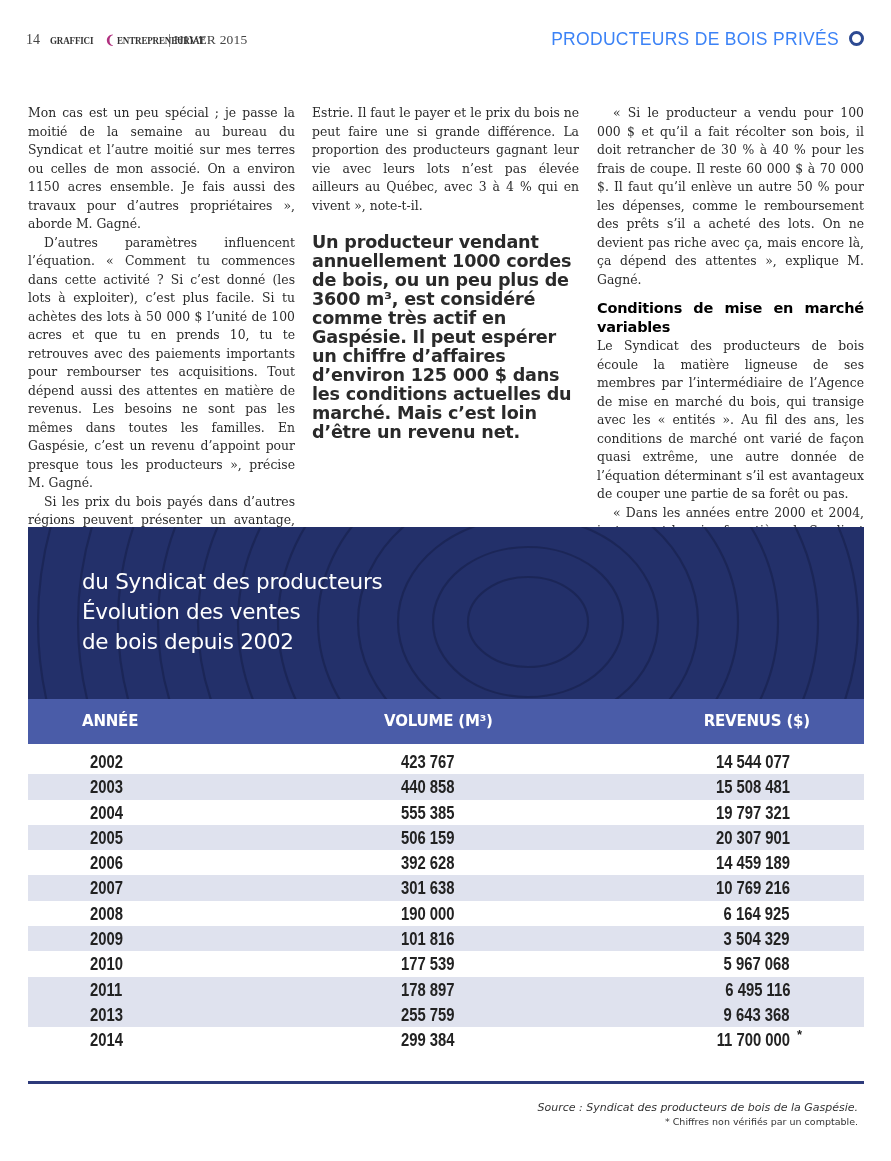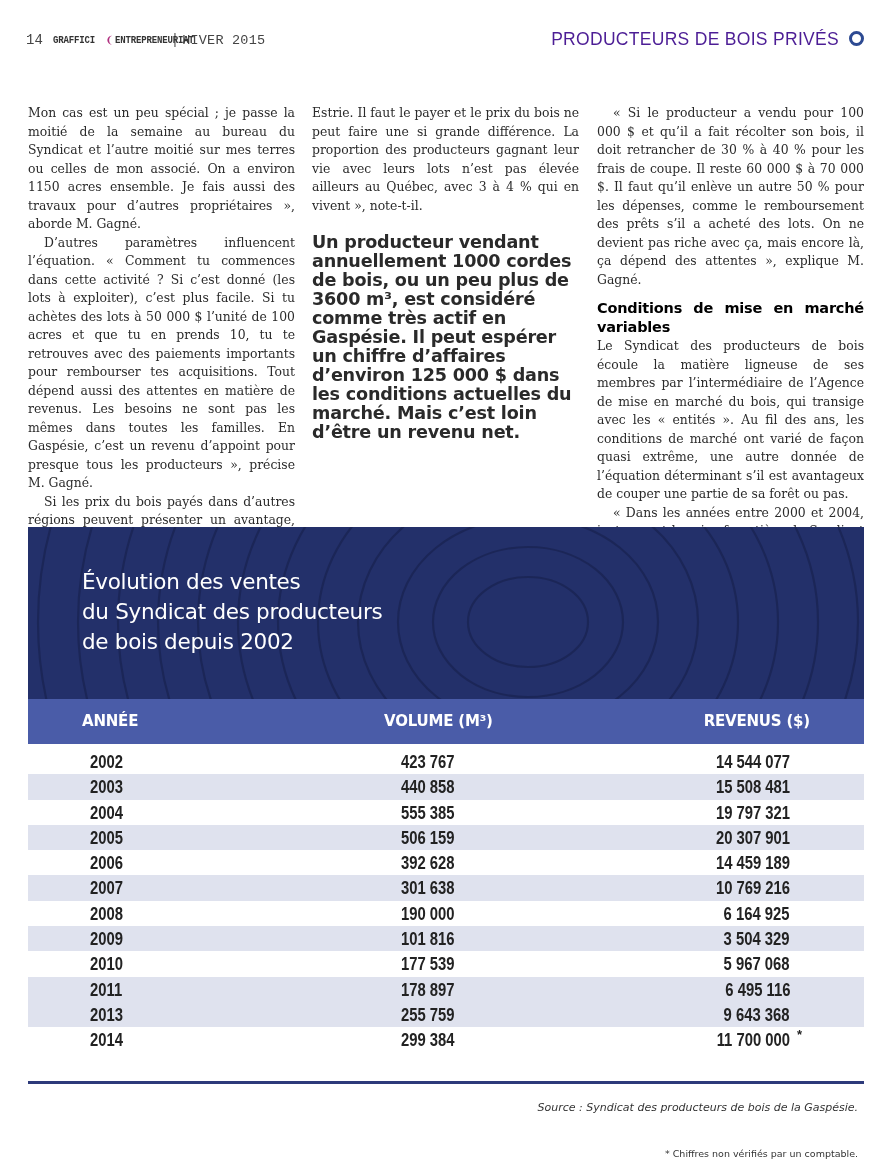--- a/index.html
+++ b/index.html
@@ -1,27 +1,27 @@
 <!DOCTYPE html>
 <html><head>
   <meta charset="utf-8">
   <style>
     * { box-sizing: border-box; margin: 0; padding: 0; }
     html, body { width: 891px; height: 1161px; background: #ffffff; overflow: hidden; }
     body { position: relative; font-family: "DejaVu Serif", serif; color: #2b2b2b; }
 
     
-    .hdr-left { position: absolute; left: 26px; top: 31px; display: flex; align-items: center; height: 18px; font-family: Liberation Mono, monospace; color: #444; }
+    .hdr-left { position: absolute; left: 26px; top: 31px; display: flex; align-items: center; height: 18px; font-family: Liberation Serif, serif; color: #444; }
     .hdr-left .pg { font-size: 14px; margin-right: 10px; }
     .hdr-left .brand { font-size: 11px; font-weight: bold; letter-spacing: -0.2px; color: #333; transform: scaleX(0.82); transform-origin: left center; display: inline-block; }
     .hdr-left .brand-wrap { display: flex; align-items: center; width: 116px; overflow: visible; white-space: nowrap; }
     .hdr-left .swirl { color: #b0307f; font-weight: bold; font-size: 12px; margin: 0 2px; }
     .hdr-left .sep { font-size: 14px; margin: 0 3px 0 2px; color: #555; }
     .hdr-left .issue { font-size: 13.5px; letter-spacing: 0.2px; }
-    .hdr-right { position: absolute; right: 52px; top: 29px; font-family: "Liberation Sans", sans-serif; font-size: 17.5px; color: #4c1d95; letter-spacing: 0.3px; }
+    .hdr-right { position: absolute; right: 52px; top: 29px; font-family: "Liberation Sans", sans-serif; font-size: 17.5px; color: #3b82f6; letter-spacing: 0.3px; }
     .hdr-dot { position: absolute; left: 849px; top: 31px; width: 15px; height: 15px; border: 3.5px solid #2d4a92; border-radius: 50%; }
 
     
     .col { position: absolute; top: 104px; font-size: 12.4px; line-height: 18.5px; text-align: justify; color: #2b2b2b; }
     .col p { margin: 0; }
     .col p.ind { text-indent: 16px; }
     .col1 { left: 28px; width: 267px; }
     .col2 { left: 312px; width: 267px; }
     .col3 { left: 597px; width: 267px; }
     .pull { margin-top: 18px; font-family: "DejaVu Sans", sans-serif; font-weight: bold; font-size: 17.6px; line-height: 19px; color: #2a2a2a; text-align: left; letter-spacing: -0.2px; }
@@ -40,21 +40,21 @@
     .tr { position: relative; height: 25.3px; font-family: "Liberation Sans", sans-serif; font-weight: bold; font-size: 19px; color: #222; transform-origin: left; }
     .tr.alt { background: #dfe2ee; padding-left: 25px; }
     .tr span { position: absolute; top: 2px; display: inline-block; transform: scaleX(0.78); }
     .tr .y { left: 62px; transform-origin: left center; }
     .tr .v { left: 373px; transform-origin: left center; }
     .tr .r { right: 74px; transform-origin: right center; }
     .tr .ast { position: absolute; right: 62px; top: 0px; font-size: 13px; transform: none; }
     .tbl-rule { position: absolute; left: 28px; top: 1081px; width: 836px; height: 3px; background: #2d3a7a; }
 
     .source { position: absolute; right: 33px; top: 1101px; font-family: "DejaVu Sans", sans-serif; font-style: italic; font-size: 11px; color: #333; }
-    .note { position: absolute; right: 33px; top: 1148px; font-family: "DejaVu Sans", sans-serif; font-size: 9.5px; color: #333; margin-left: 36px; }
+    .note { position: absolute; right: 33px; top: 1116px; font-family: "DejaVu Sans", sans-serif; font-size: 9.5px; color: #333; margin-left: 36px; }
   </style>
 </head>
 <body>
 
 <div class="hdr-left">
   <span class="pg">14</span>
   <span class="brand-wrap">
     <span class="brand">GRAFFICI</span>
     <span class="swirl">❨</span>
     <span class="brand">ENTREPRENEURIAT</span>
@@ -97,22 +97,22 @@
       <ellipse cx="500" cy="95" rx="370" ry="315"></ellipse>
       <ellipse cx="500" cy="95" rx="410" ry="350"></ellipse>
       <ellipse cx="500" cy="95" rx="450" ry="385"></ellipse>
       <ellipse cx="500" cy="95" rx="490" ry="420"></ellipse>
       <ellipse cx="500" cy="95" rx="530" ry="455"></ellipse>
       <ellipse cx="500" cy="95" rx="570" ry="490"></ellipse>
       <ellipse cx="500" cy="95" rx="610" ry="525"></ellipse>
     </g>
   </svg>
   <div class="panel-title">
+    <div>du Syndicat des producteurs</div>
     <div>Évolution des ventes</div>
-    <div>du Syndicat des producteurs</div>
     <div>de bois depuis 2002</div>
   </div>
 </div>
 
 <div class="thead">
   <span class="th c1">ANNÉE</span>
   <span class="th c2">VOLUME (M³)</span>
   <span class="th c3">REVENUS ($)</span>
 </div>
 

